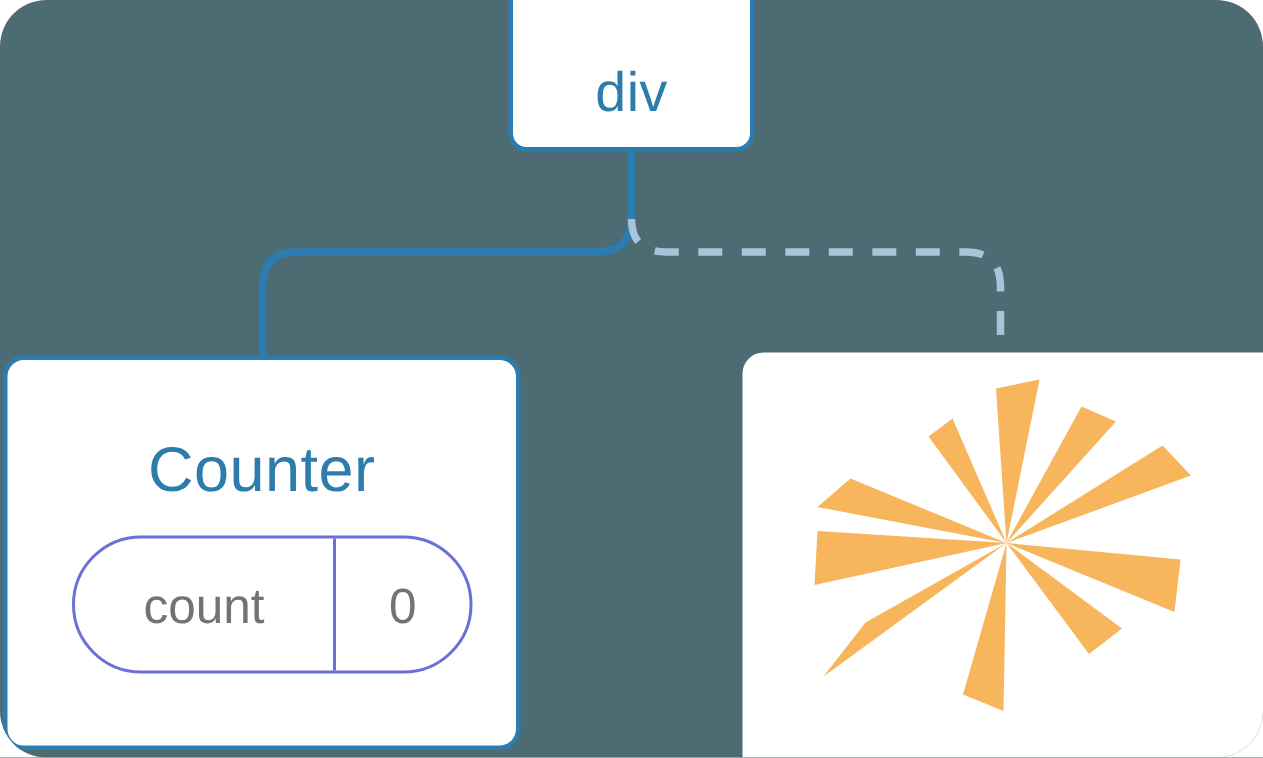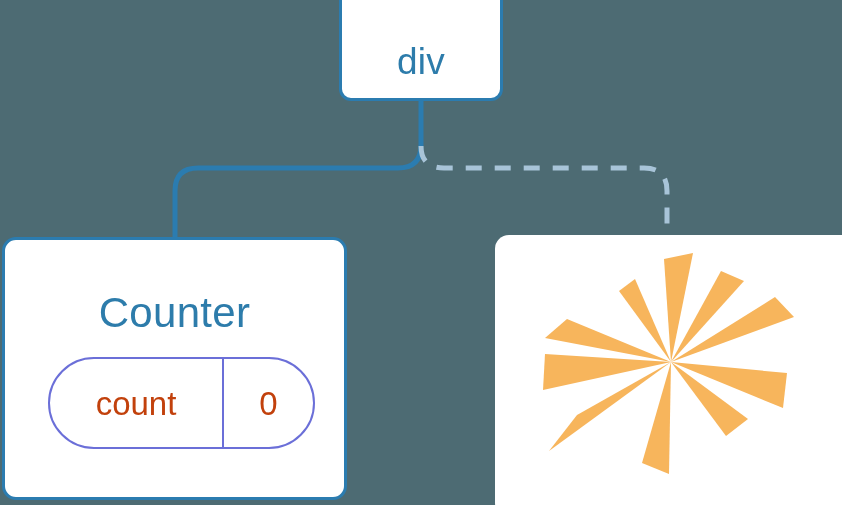--- a/index.html
+++ b/index.html
@@ -11,20 +11,21 @@
     height: 505px;
     overflow: hidden;
     font-family: "Liberation Sans", sans-serif;
   }
   #stage {
     position: relative;
     width: 842px;
     height: 505px;
     background: #4d6b73;
     overflow: hidden;
+    border-radius: 31px;
   }
   #edges {
     position: absolute;
     left: 0;
     top: 0;
     width: 842px;
     height: 505px;
     pointer-events: none;
   }
 
@@ -93,21 +94,21 @@
     display: flex;
     align-items: stretch;
     box-sizing: border-box;
     background: #fff;
   }
   .pill-key,
   .pill-val {
     display: flex;
     align-items: center;
     justify-content: center;
-    color: #c2410c;
+    color: #737373;
     font-size: 33px;
     line-height: 1;
   }
   .pill-key {
     flex: 0 0 172px;
   }
   .pill-val {
     flex: 1 1 auto;
     border-left: 2px solid #6b6fd8;
   }

